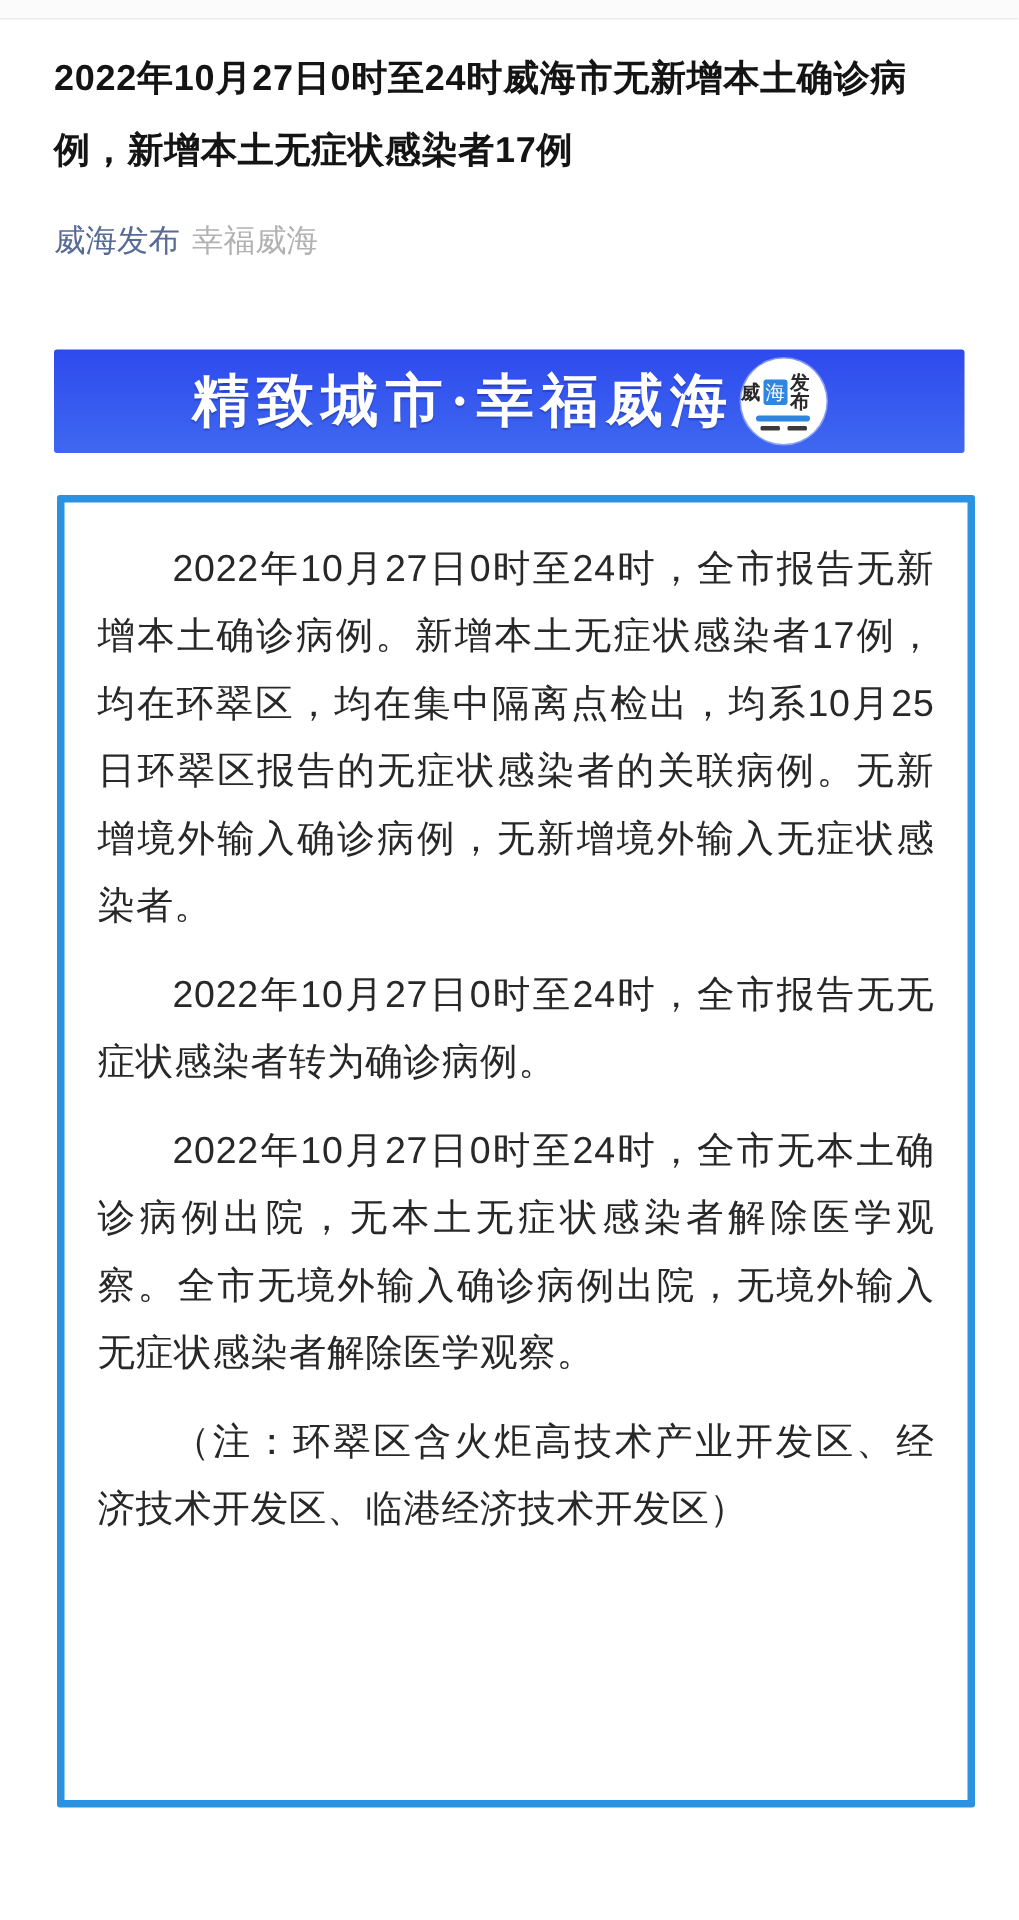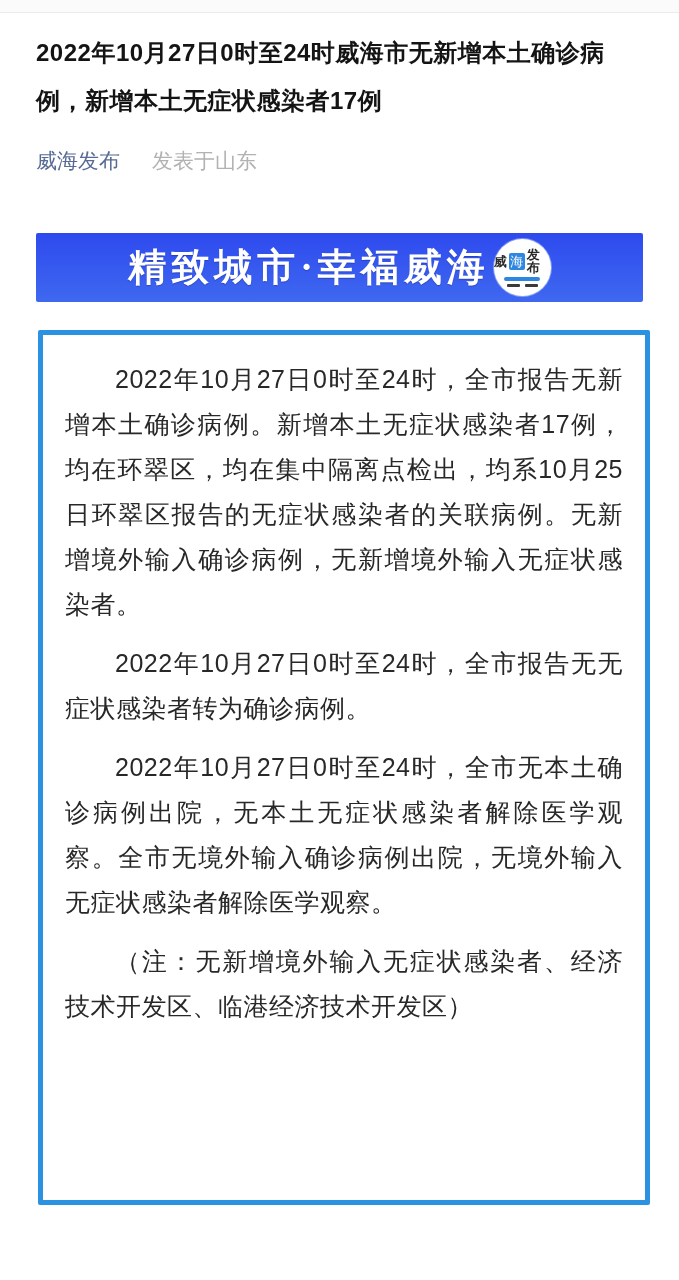--- a/index.html
+++ b/index.html
@@ -26,21 +26,21 @@
     line-height: 48px;
     font-weight: 700;
     color: #141414;
     letter-spacing: 0.5px;
   }
 
   .meta-row {
     margin-top: 22px;
     display: flex;
     align-items: baseline;
-    gap: 32px;
+    gap: 8px;
     font-size: 21px;
     line-height: 28px;
     white-space: nowrap;
   }
   .author-link { color: #576b95; cursor: pointer; }
   .meta-gray { color: #b2b2b2; }
 
   .banner {
     margin-top: 58px;
     height: 69px;
@@ -129,21 +129,21 @@
 <body>
 
 <div class="statusbar-strip"></div>
 
 <div class="article-wrap">
 
   <h1 class="article-title">2022年10月27日0时至24时威海市无新增本土确诊病例，新增本土无症状感染者17例</h1>
 
   <div class="meta-row">
     <span class="author-link">威海发布</span>
-    <span class="meta-gray">发表于山东</span>
+    <span class="meta-gray">幸福威海</span>
   </div>
 
   <div class="banner">
     <span class="banner-slogan">精致城市·幸福威海</span>
     <span class="logo-circle">
       <span class="logo-row">
         <span class="logo-char">威</span>
         <span class="logo-hai-box">海</span>
         <span class="logo-char">发布</span>
       </span>
@@ -152,16 +152,16 @@
           <i></i>
           <i></i>
         </span>
     </span>
   </div>
 
   <div class="content-box">
     <p>2022年10月27日0时至24时，全市报告无新增本土确诊病例。新增本土无症状感染者17例，均在环翠区，均在集中隔离点检出，均系10月25日环翠区报告的无症状感染者的关联病例。无新增境外输入确诊病例，无新增境外输入无症状感染者。</p>
     <p>2022年10月27日0时至24时，全市报告无无症状感染者转为确诊病例。</p>
     <p>2022年10月27日0时至24时，全市无本土确诊病例出院，无本土无症状感染者解除医学观察。全市无境外输入确诊病例出院，无境外输入无症状感染者解除医学观察。</p>
-    <p>（注：无新增境外输入无症状感染者、经济技术开发区、临港经济技术开发区）</p>
+    <p>（注：环翠区含火炬高技术产业开发区、经济技术开发区、临港经济技术开发区）</p>
   </div>
 
 </div>
 
 </body></html>

